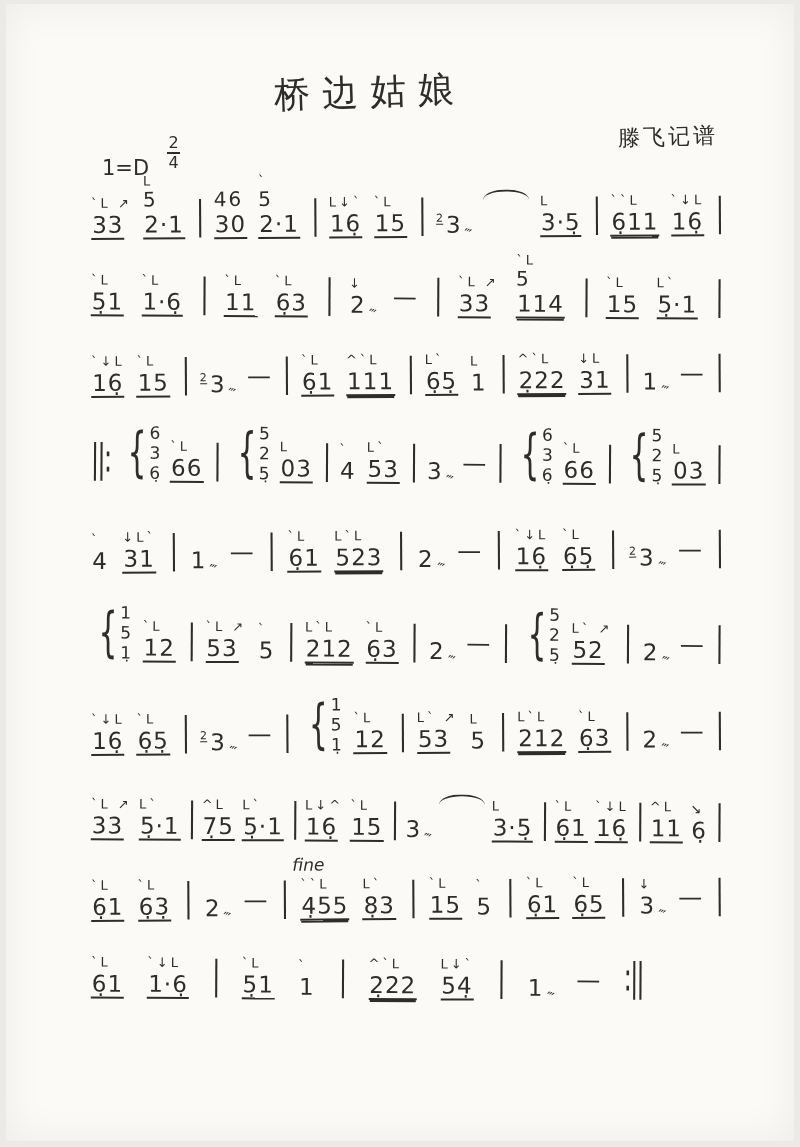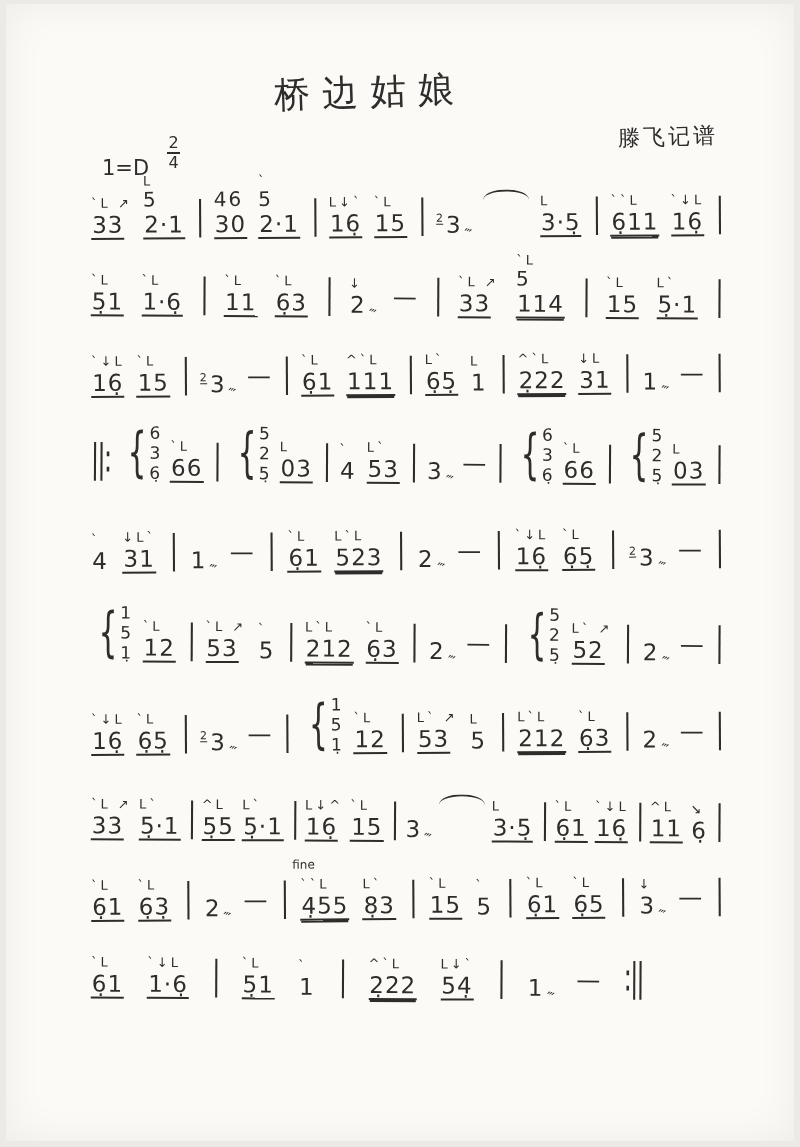--- a/index.html
+++ b/index.html
@@ -44,21 +44,21 @@
        margin-right:2px;transform:translateY(-13px);}
   .trm{font-size:15px;line-height:1;transform:translateY(5px) rotate(14deg);margin-left:1px;}
   .dash{font-size:24px;line-height:1;padding-bottom:9px;}
   .bar{font-size:25px;line-height:1;transform:scaleY(1.55);transform-origin:bottom;
        padding-bottom:3px;letter-spacing:-2px;}
   .arc{width:46px;height:15px;border-top:2.5px solid var(--ink);
        border-radius:100% 100% 0 0 / 140% 140% 0 0;margin-bottom:33px;}
   .chord{display:flex;align-items:center;}
   .brace{font-size:54px;line-height:.95;transform:scaleX(.55);margin-right:-5px;}
   .cstack{display:flex;flex-direction:column;align-items:center;font-size:17px;line-height:1.18;}
-  .lbl{font-size:12px;height:19px;line-height:17px;transform:translateX(-8px);margin-top:36px;}
+  .lbl{font-style:italic;font-size:17px;height:19px;line-height:17px;transform:translateX(-8px);margin-top:36px;}
 </style>
 </head>
 <body>
 
 <div class="photo">
   <div class="paper">
     <h1 class="title">桥边姑娘</h1>
     <div class="credit">滕飞记谱</div>
     <div class="keyrow">
       <span class="key">1=D</span>
@@ -582,21 +582,21 @@
           <div class="note">
             <div class="orn">Lˋ</div>
             <div class="row">
               <span class="main u1">5̣·1</span>
             </div>
           </div>
           <span class="bar">|</span>
           <div class="note">
             <div class="orn">^L</div>
             <div class="row">
-              <span class="main u1">5̣5</span>
+              <span class="main u1">7̣5</span>
             </div>
           </div>
           <div class="note">
             <div class="orn">Lˋ</div>
             <div class="row">
               <span class="main u1">5̣·1</span>
             </div>
           </div>
           <span class="bar">|</span>
           <div class="note">

